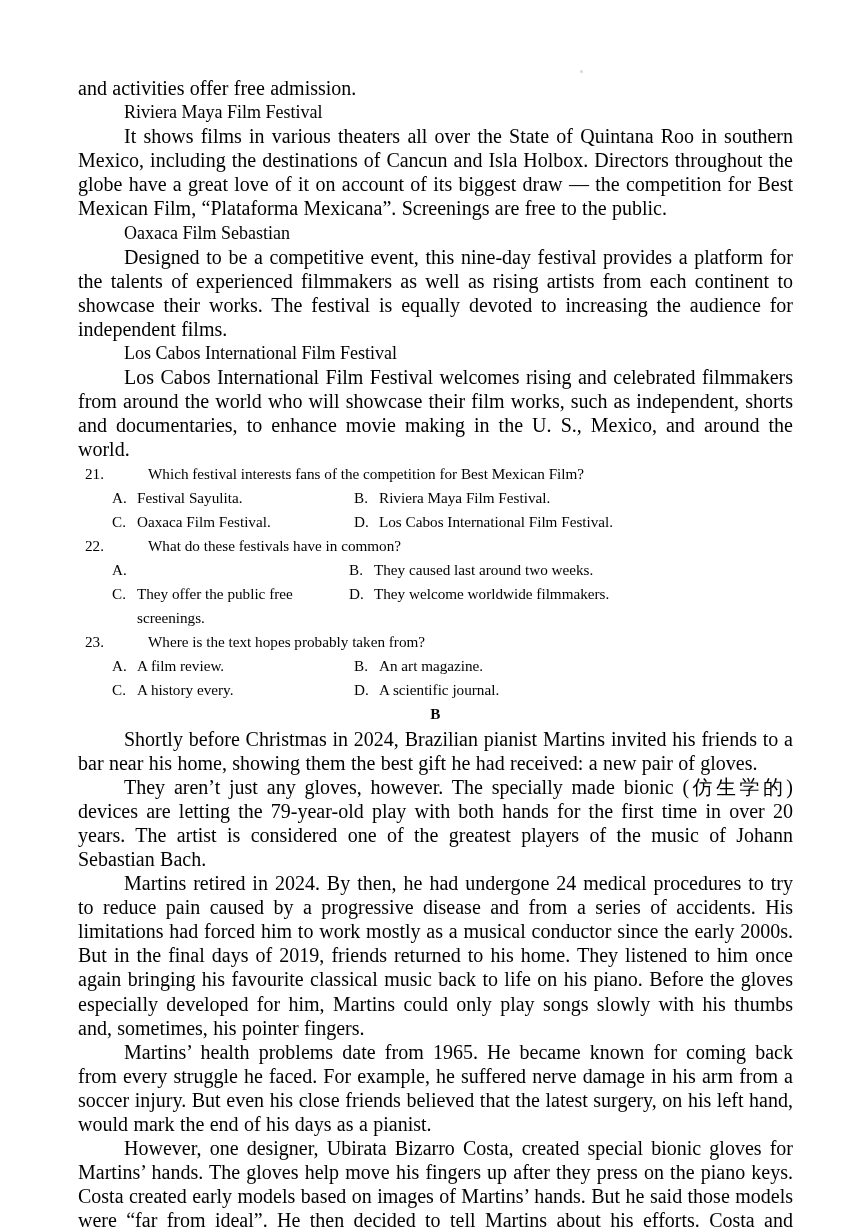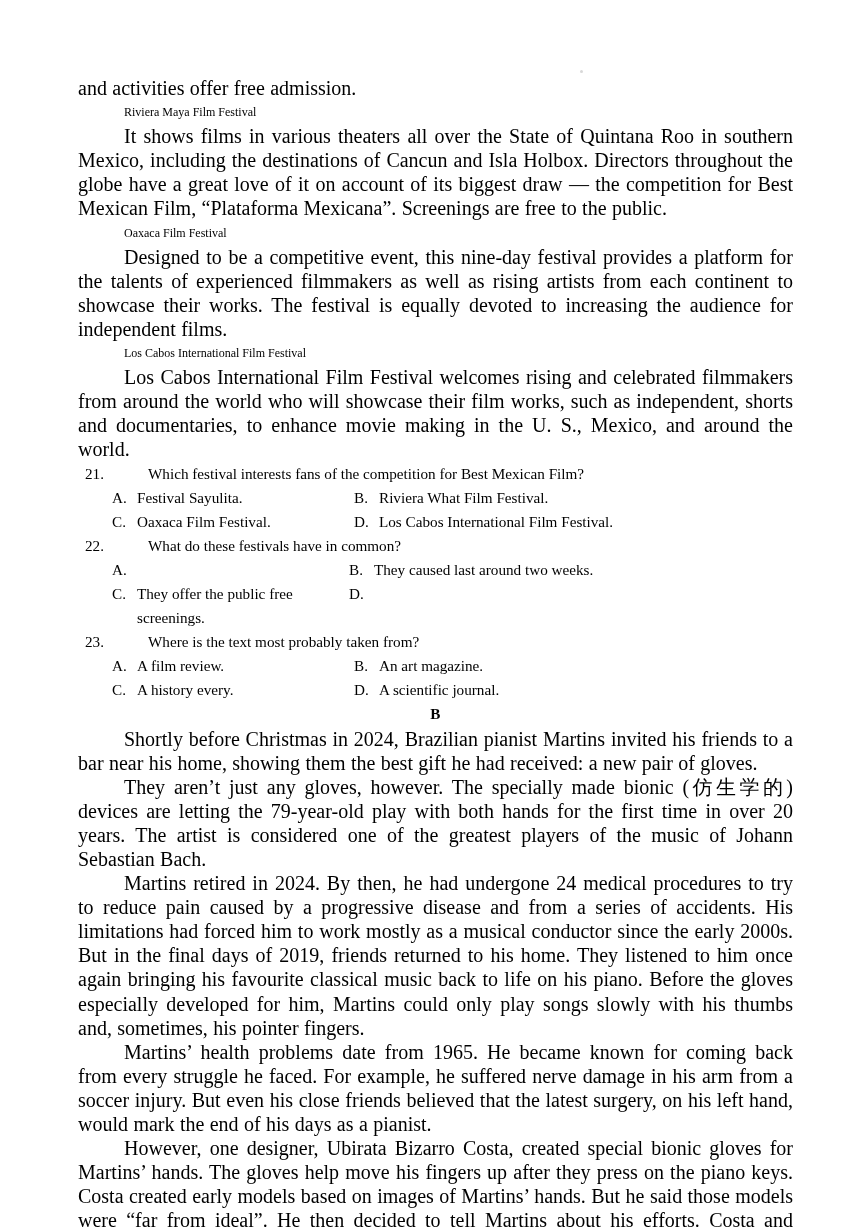--- a/index.html
+++ b/index.html
@@ -33,21 +33,21 @@
     text-align: justify;
     text-justify: inter-word;
     margin: 0;
     text-indent: 0;
     word-spacing: 0.02em;
   }
   .para.indent {
     text-indent: 46px;
   }
   .heading-line {
-    font-size: 12px;
+    font-size: 18px;
     line-height: 24.1px;
     margin: 0;
     text-indent: 46px;
     text-align: left;
   }
   .section-letter {
     font-size: 15.2px;
     line-height: 24.1px;
     margin: 0;
     text-align: center;
@@ -139,39 +139,39 @@
 
   <div class="speck"></div>
 
   <div class="sheet">
 
     <p class="para">and activities offer free admission.</p>
 
     <p class="heading-line">Riviera Maya Film Festival</p>
     <p class="para indent">It shows films in various theaters all over the State of Quintana Roo in southern Mexico, including the destinations of Cancun and Isla Holbox. Directors throughout the globe have a great love of it on account of its biggest draw — the competition for Best Mexican Film, “Plataforma Mexicana”. Screenings are free to the public.</p>
 
-    <p class="heading-line">Oaxaca Film Festival</p>
+    <p class="heading-line">Oaxaca Film Sebastian</p>
     <p class="para indent">Designed to be a competitive event, this nine-day festival provides a platform for the talents of experienced filmmakers as well as rising artists from each continent to showcase their works. The festival is equally devoted to increasing the audience for independent films.</p>
 
     <p class="heading-line">Los Cabos International Film Festival</p>
     <p class="para indent">Los Cabos International Film Festival welcomes rising and celebrated filmmakers from around the world who will showcase their film works, such as independent, shorts and documentaries, to enhance movie making in the U. S., Mexico, and around the world.</p>
 
     <div class="question">
       <div class="q-stem">
         <span class="q-num">21.</span>
         <span class="q-text">Which festival interests fans of the competition for Best Mexican Film?</span>
       </div>
       <div class="opt-row">
         <div class="opt opt-a">
           <span class="opt-letter">A.</span>
           <span class="opt-label">Festival Sayulita.</span>
         </div>
         <div class="opt opt-b">
           <span class="opt-letter">B.</span>
-          <span class="opt-label">Riviera What Film Festival.</span>
+          <span class="opt-label">Riviera Maya Film Festival.</span>
         </div>
       </div>
       <div class="opt-row">
         <div class="opt opt-c">
           <span class="opt-letter">C.</span>
           <span class="opt-label">Oaxaca Film Festival.</span>
         </div>
         <div class="opt opt-d">
           <span class="opt-letter">D.</span>
           <span class="opt-label">Los Cabos International Film Festival.</span>
@@ -193,28 +193,29 @@
           <span class="opt-label">They caused last around two weeks.</span>
         </div>
       </div>
       <div class="opt-row tight">
         <div class="opt opt-c">
           <span class="opt-letter">C.</span>
           <span class="opt-label">They offer the public free screenings.</span>
         </div>
         <div class="opt opt-d">
           <span class="opt-letter">D.</span>
+          <span class="opt-label">They welcome worldwide filmmakers.</span>
         </div>
       </div>
     </div>
 
     <div class="question">
       <div class="q-stem">
         <span class="q-num">23.</span>
-        <span class="q-text">Where is the text most probably taken from?</span>
+        <span class="q-text">Where is the text hopes probably taken from?</span>
       </div>
       <div class="opt-row">
         <div class="opt opt-a">
           <span class="opt-letter">A.</span>
           <span class="opt-label">A film review.</span>
         </div>
         <div class="opt opt-b">
           <span class="opt-letter">B.</span>
           <span class="opt-label">An art magazine.</span>
         </div>

